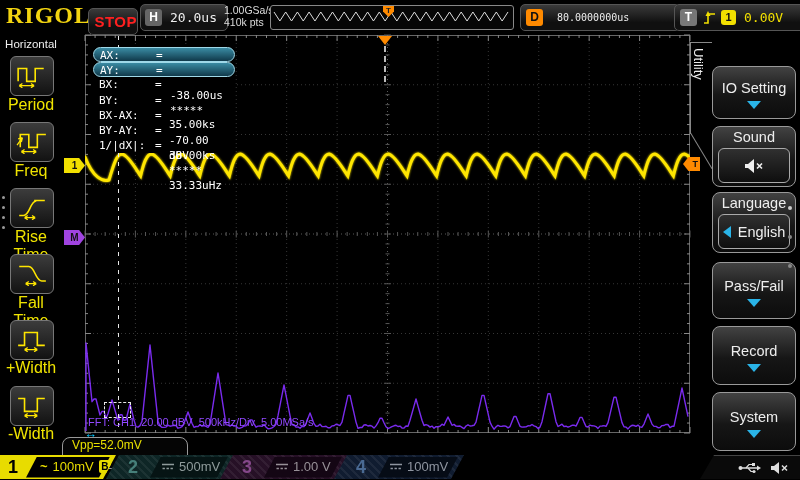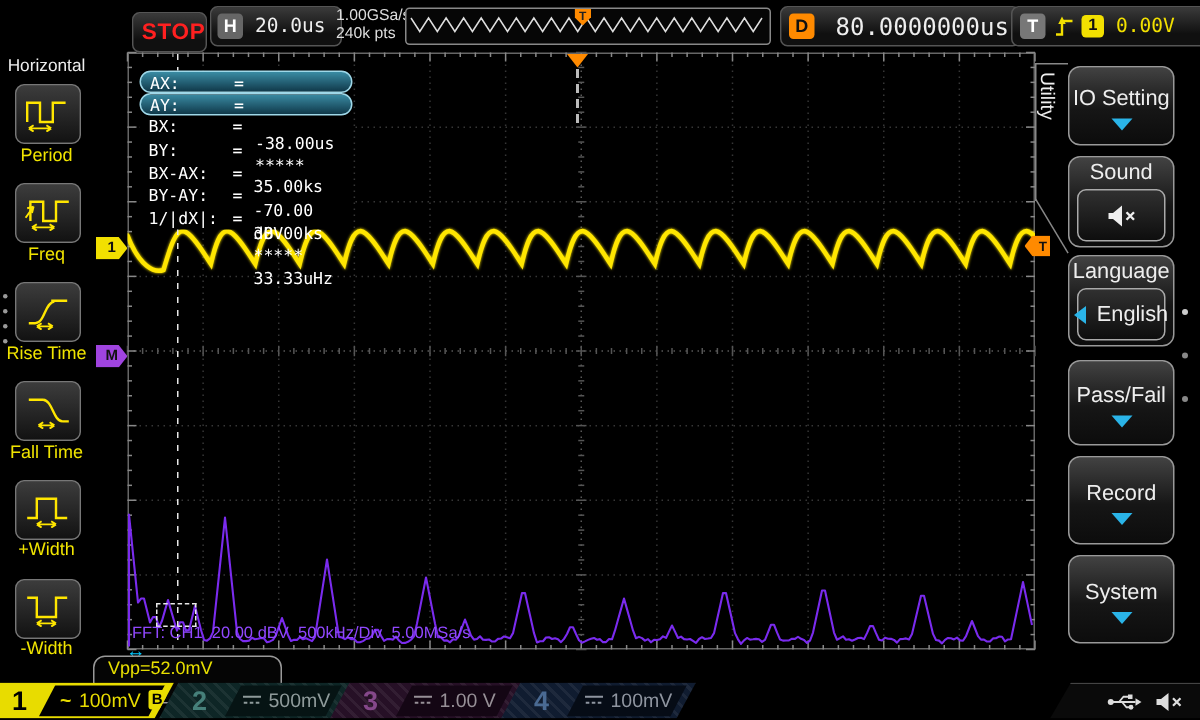--- a/index.html
+++ b/index.html
@@ -21,32 +21,32 @@
   #h-box .key-sq{background:#666;color:#fff;}
   #h-box .val{color:#eee;font-size:13px;margin-left:8px;}
   #rate-box{left:224px;top:4px;color:#ddd;font-size:10.5px;line-height:12px;}
   #preview-box{left:270px;top:5px;width:242px;height:23px;background:#060606;
                border:1px solid #888;border-radius:3px;}
   #preview-tflag{left:112px;top:0;width:11px;height:11px;background:#ff8a00;
        clip-path:polygon(0 0,100% 0,100% 50%,50% 100%,0 50%);text-align:center;
        font-size:8px;font-weight:bold;color:#222;line-height:9px;}
   #d-box{left:520px;top:4px;width:148px;padding:0 5px;}
   #d-box .key-sq{background:#ff8a00;color:#111;}
-  #d-box .val{color:#eee;font-size:16px;margin-left:14px;}
+  #d-box .val{color:#eee;font-size:10px;margin-left:14px;}
   #t-box{left:674px;top:4px;width:121px;padding:0 5px;}
   #t-box .key-sq{background:#777;color:#fff;}
   #t-box .src-sq{display:inline-block;width:15px;height:15px;background:#f2e000;color:#111;
        border-radius:3px;text-align:center;line-height:15px;font-weight:bold;font-size:11px;margin-left:5px;}
   #t-box .val{color:#f2e000;font-size:13px;margin-left:8px;}
 
   
   #left-title{left:0;top:38px;width:62px;text-align:center;color:#eee;font-size:11.5px;}
   .lbtn{left:10px;width:42px;height:38px;background:linear-gradient(#3c3c3c,#121212);
         border:1px solid #777;border-radius:6px;display:flex;align-items:center;justify-content:center;}
-  .llabel{left:0;width:62px;text-align:center;color:#f0e400;font-size:12px;}
+  .llabel{left:0;width:62px;text-align:center;color:#f0e400;font-size:16px;}
   .pagedot{width:3px;height:3px;border-radius:50%;background:#999;}
 
   
   #scope-svg{left:0;top:0;}
   #cursor-vline{left:118px;top:36px;width:1px;height:396px;
       background:repeating-linear-gradient(180deg,#e8e8e8 0 4px,transparent 4px 9px);}
   #cursor-box{left:104px;top:402px;width:25px;height:14px;border:1px dashed #e8e8e8;}
   #trig-pos{left:378px;top:36px;width:0;height:0;border-left:7px solid transparent;
       border-right:7px solid transparent;border-top:9px solid #ff8a00;}
   #trig-dash{left:384px;top:46px;width:0;height:36px;border-left:2px dashed #bbb;}
@@ -85,49 +85,50 @@
   .ch-content{position:absolute;top:4px;font-size:13px;display:flex;align-items:center;gap:5px;}
   #bw-icon{display:inline-block;width:12px;height:13px;background:#e8dc00;border-radius:2px;
       color:#000;font-size:10px;font-weight:bold;text-align:center;line-height:13px;}
   #io-strip{left:700px;top:455px;width:100px;height:24px;background:#0a0a0a;
       clip-path:polygon(14px 0,100% 0,100% 100%,0 100%);border-top:1px solid #444;
       display:flex;align-items:center;justify-content:flex-end;gap:8px;padding-right:10px;box-sizing:border-box;}
 
   
   #utility-tab{left:691px;top:48px;color:#eee;font-size:13px;writing-mode:vertical-rl;}
   .tabline{background:#888;}
-  .menu-btn{left:712px;width:71px;background:linear-gradient(#424242,#161616 55%,#0c0c0c);
-      border:1px solid #999;border-radius:8px;box-sizing:border-box;text-align:center;}
+  .menu-btn{left:712px;width:84px;background:linear-gradient(#424242,#161616 55%,#0c0c0c);
+      border:1px solid #999;border-radius:8px;box-sizing:border-box;text-align:center;margin-top:22px;}
   .menu-label{color:#eee;font-size:14.5px;}
   .tri-down{width:0;height:0;border-left:7px solid transparent;border-right:7px solid transparent;
       border-top:8px solid #2ab4e8;margin:5px auto 0;}
   .tri-left{width:0;height:0;border-top:6px solid transparent;border-bottom:6px solid transparent;
       border-right:8px solid #2ab4e8;display:inline-block;margin-right:7px;}
   .inner-btn{margin:3px 5px 0;height:33px;border:1px solid #aaa;border-radius:6px;
       background:linear-gradient(#303030,#0e0e0e);display:flex;align-items:center;justify-content:center;}
   .rdot{width:4px;height:4px;border-radius:50%;background:#ccc;}
 </style>
 </head>
 <body>
 
 <div id="scope">
 
+  <div class="abs" id="logo">RIGOL</div>
 
   <div class="abs tb-box" id="stop-box">
     <span>STOP</span>
   </div>
 
   <div class="abs tb-box" id="h-box">
     <span class="key-sq">H</span>
     <span class="val mono">20.0us</span>
   </div>
 
   <div class="abs" id="rate-box">
     <div>1.00GSa/s</div>
-    <div>240k pts</div>
+    <div>410k pts</div>
   </div>
 
   <div class="abs" id="preview-box">
     <svg id="preview-svg" width="240" height="21">
         <polyline points="3,6 8.85,15 14.7,6 20.549999999999997,15 26.4,6 32.25,15 38.099999999999994,6 43.949999999999996,15 49.8,6 55.65,15 61.5,6 67.35,15 73.19999999999999,6 79.05,15 84.89999999999999,6 90.75,15 96.6,6 102.44999999999999,15 108.3,6 114.14999999999999,15 120,6 125.85,15 131.7,6 137.54999999999998,15 143.39999999999998,6 149.25,15 155.1,6 160.95,15 166.79999999999998,6 172.64999999999998,15 178.5,6 184.35,15 190.2,6 196.04999999999998,15 201.89999999999998,6 207.75,15 213.6,6 219.45,15 225.29999999999998,6 231.14999999999998,15 237,6 " fill="none" stroke="#ddd" stroke-width="1"></polyline>
       </svg>
     <div class="abs" id="preview-tflag">T</div>
   </div>
 
   <div class="abs tb-box" id="d-box">

